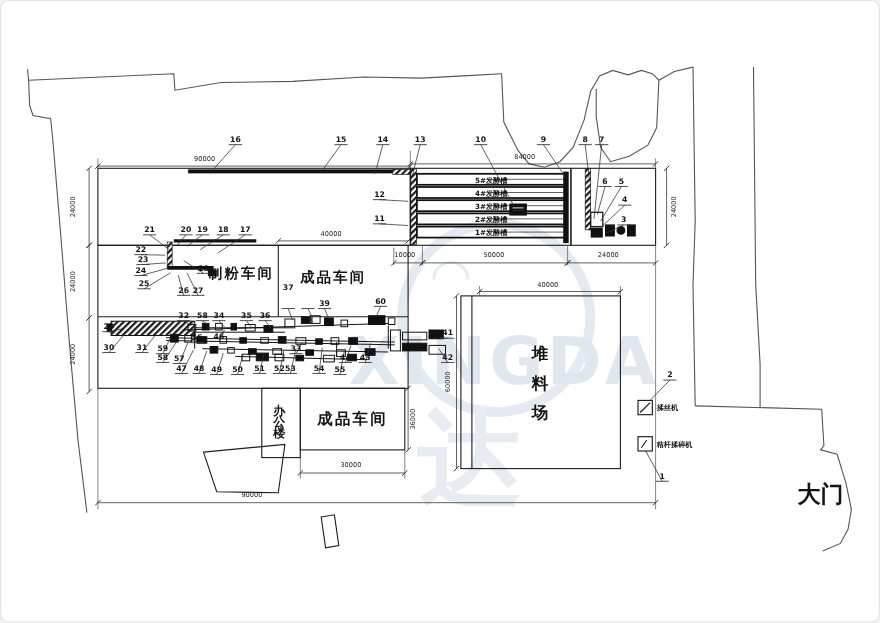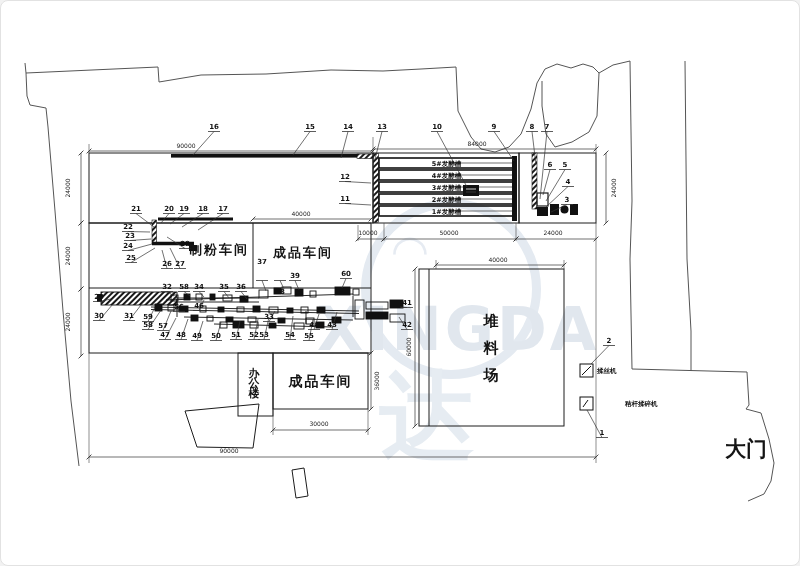--- a/index.html
+++ b/index.html
@@ -351,21 +351,21 @@
   <div class="lbl bld vert" style="left:482px;top:300px;font-size:15px;letter-spacing:27px;">堆料场</div>
   <div class="lbl" style="left:724px;top:438px;font-size:21px;font-weight:700;">大门</div>
 
   <div class="trough" style="top:159px;">5#发酵槽</div>
   <div class="trough" style="top:171px;">4#发酵槽</div>
   <div class="trough" style="top:183px;">3#发酵槽</div>
   <div class="trough" style="top:195px;">2#发酵槽</div>
   <div class="trough" style="top:207px;">1#发酵槽</div>
 
   <div class="legend-lbl" style="left:596px;top:366px;">揉丝机</div>
-  <div class="legend-lbl" style="left:596px;top:399px;margin-left:28px;">秸杆揉碎机</div>
+  <div class="legend-lbl" style="left:596px;top:399px;">秸杆揉碎机</div>
 
   <div id="gen">
       <div class="dim-label" style="left: 185px; top: 144px;">90000</div>
       <div class="dim-label" style="left: 476px; top: 142px;">84000</div>
       <div class="dim-label" style="left: 300px; top: 212px;">40000</div>
       <div class="dim-label" style="left: 367px; top: 231px;">10000</div>
       <div class="dim-label" style="left: 448px; top: 231px;">50000</div>
       <div class="dim-label" style="left: 552px; top: 231px;">24000</div>
       <div class="dim-label" style="left: 497px; top: 258px;">40000</div>
       <div class="dim-label" style="left: 318px; top: 422px;">30000</div>

